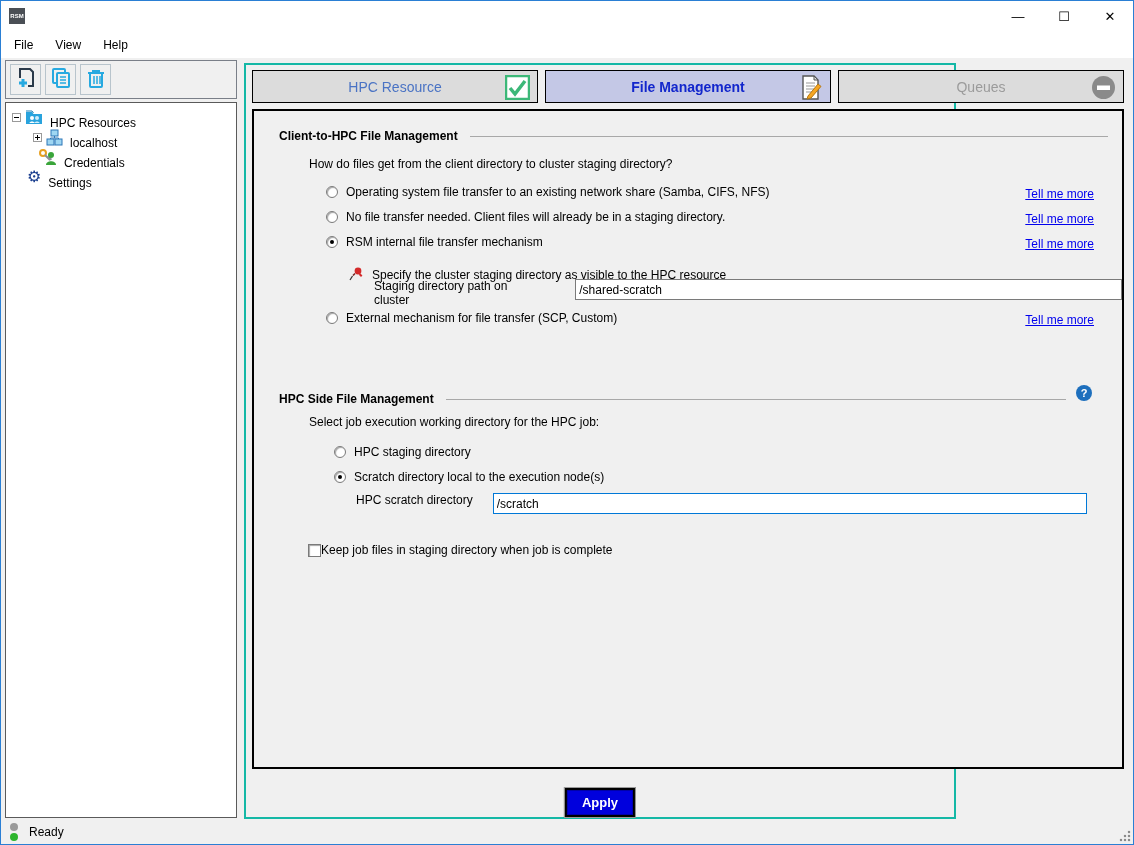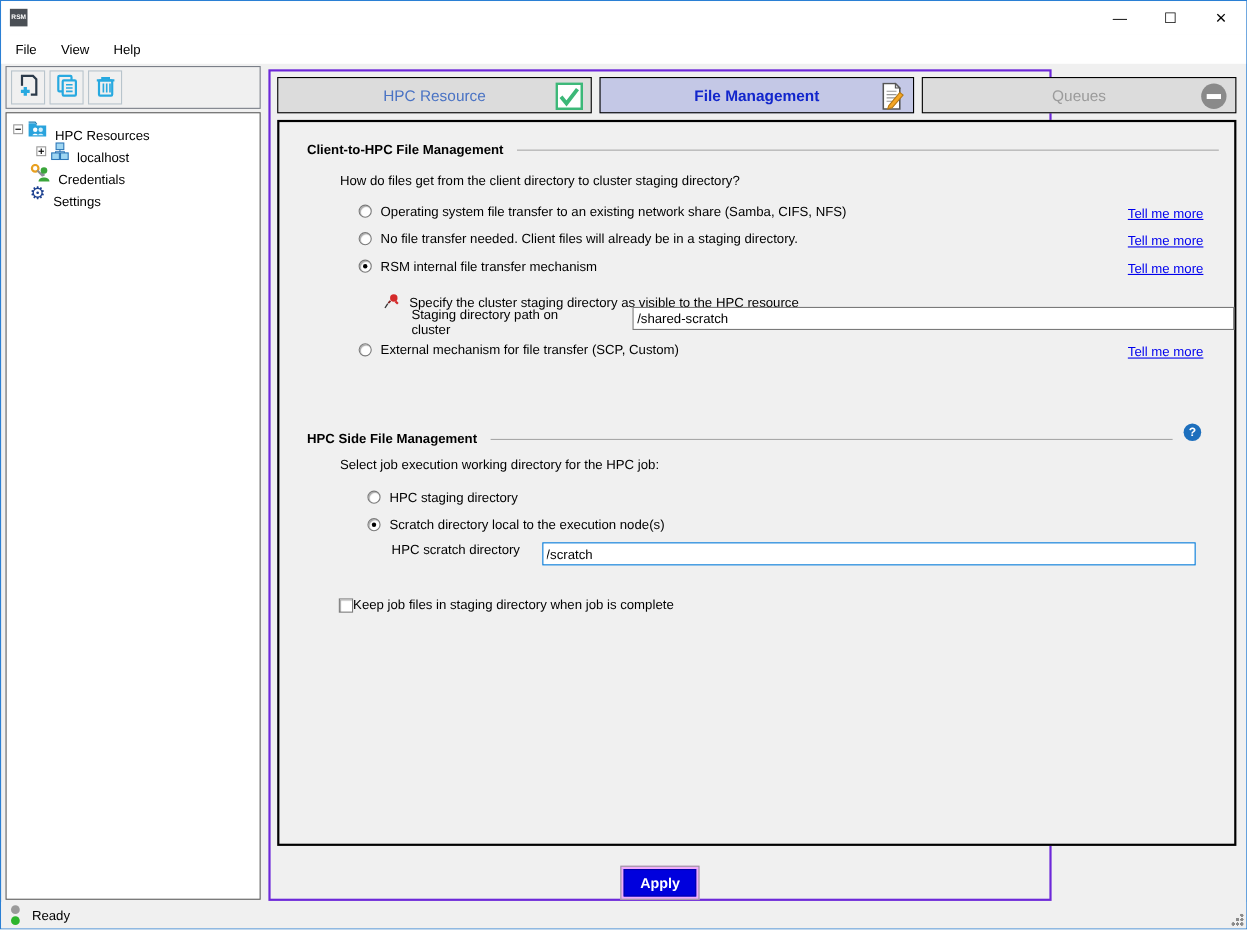--- a/index.html
+++ b/index.html
@@ -23,21 +23,21 @@
   .tool-btn { width:31px; height:31px; border:1px solid #b8c4cc; background:#f0f0f0; margin-right:4px; display:flex; align-items:center; justify-content:center; }
   .tree-box { position:absolute; left:4px; top:101px; width:232px; height:716px; border:1px solid #5a5a5a; background:#fff; padding-top:4px; }
   .tree-row { display:flex; align-items:center; height:20px; white-space:nowrap; }
   .tree-row .lbl { padding:1px 3px; font-size:12px;margin-top:12px; }
   .tree-row.sel .lbl { background:#e3eef9; }
   .expander { width:9px; height:9px; border:1px solid #9a9a9a; background:#fff; position:relative; flex:none; }
   .expander::before { content:""; position:absolute; left:1px; top:3px; width:5px; height:1px; background:#000; }
   .expander.plus::after { content:""; position:absolute; left:3px; top:1px; width:1px; height:5px; background:#000; }
   .tree-icon { margin:0 4px 0 4px; flex:none; display:flex; }
   
-  .right-panel { position:absolute; left:243px; top:62px; width:712px; height:756px; border:2px solid #6d28d9; background:#f0f0f0; }
+  .right-panel { position:absolute; left:243px; top:62px; width:712px; height:756px; border:2px solid #14b8a6; background:#f0f0f0; }
   .tabs { position:absolute; left:6px; top:5px; width:872px; display:flex; gap:7px; }
   .tab { flex:1; height:33px; border:1px solid #000; display:flex; align-items:center; justify-content:center; position:relative; font-size:14px; }
   .tab.done { background:#dcdcdc; color:#4a73c4; }
   .tab.active { background:#c4c8e6; color:#1226cc; font-weight:bold; }
   .tab.disabled { background:#dcdcdc; color:#9b9b9b; }
   .tab .tab-icon { position:absolute; right:7px; top:4px; }
   .content-box { position:absolute; left:6px; top:44px; width:872px; height:660px; border:2px solid #000; background:#f0f0f0; }
   .sec-header { position:absolute; display:flex; align-items:center; font-weight:bold; font-size:12px; }
   .sec-line { height:1px; background:#a8a8a8; margin-left:12px; }
   .q-text { position:absolute; font-size:12px; }
@@ -47,21 +47,21 @@
   .radio.on::after { content:""; position:absolute; left:3px; top:3px; width:4px; height:4px; border-radius:50%; background:#000; }
   .radio-row .r-lbl { margin-left:8px; font-size:12px; }
   .tell-link { position:absolute; right:28px; color:#0000ee; text-decoration:underline; font-size:12px; }
   .field-row { position:absolute; display:flex; align-items:flex-start; }
   .field-row label { font-size:12px; }
   .txt-input { height:21px; border:1px solid #7a7a7a; background:#fff; font-family:"Liberation Sans",sans-serif; font-size:12px; padding:0 3px; }
   .txt-input.focused { border:1px solid #0078d7; }
   .checkbox-row { position:absolute; display:flex; align-items:center; }
   .checkbox { width:13px; height:13px; background:#fff; border:1px solid #7a7a7a; box-shadow:inset 1px 1px 1px rgba(0,0,0,.35); flex:none; }
   .checkbox-row .c-lbl { font-size:12px; }
-  .apply-wrap { position:absolute; left:50%; transform:translateX(-50%); top:722px; border:1px solid #9a9a9a; background:#f0abfc; padding:2px; }
+  .apply-wrap { position:absolute; left:50%; transform:translateX(-50%); top:722px; border:1px solid #9a9a9a; background:#000000; padding:2px; }
   .apply-btn { background:#0000dd; color:#fff; font-weight:bold; font-size:13px; border:1px solid #0000aa;
                padding:4px 14px; font-family:"Liberation Sans",sans-serif; }
   .help-circ { position:absolute; width:16px; height:16px; border-radius:50%; background:#1d6fbd; color:#fff;
                font-size:11px; font-weight:bold; display:flex; align-items:center; justify-content:center; }
   
   .statusbar { position:absolute; left:0; bottom:0; width:100%; height:24px; background:#f0f0f0; display:flex; align-items:center; }
   .led { display:flex; flex-direction:column; margin-left:9px; gap:2px; }
   .led span { width:8px; height:8px; border-radius:50%; }
   .led .off { background:#9a9a9a; }
   .led .on { background:#2db52d; }
@@ -146,21 +146,21 @@
       <span class="tree-icon">
         <svg width="17" height="17" viewBox="0 0 17 17">
           <rect x="5" y="1" width="7" height="6" fill="#9fd6f2" stroke="#2c77b8"></rect>
           <rect x="1" y="10" width="7" height="6" fill="#9fd6f2" stroke="#2c77b8"></rect>
           <rect x="9" y="10" width="7" height="6" fill="#9fd6f2" stroke="#2c77b8"></rect>
           <path d="M8.5 7 v2 M4.5 10 v-1 h8 v1" fill="none" stroke="#2c77b8"></path>
         </svg>
       </span>
       <span class="lbl">localhost</span>
     </div>
-    <div class="tree-row" style="padding-left:17px;">
+    <div class="tree-row" style="padding-left:28px;">
       <span class="tree-icon">
         <svg width="19" height="17" viewBox="0 0 19 17">
           <circle cx="5" cy="4" r="3" fill="none" stroke="#e8a020" stroke-width="2"></circle>
           <path d="M7 6 l5 5 M10 9 l2 -1 M11.5 10.5 l2 -1" stroke="#8a8f96" stroke-width="2"></path>
           <circle cx="13" cy="6" r="3" fill="#3aa53a"></circle>
           <path d="M8 16 c0-5 10-5 10 0 z" fill="#3aa53a"></path>
         </svg>
       </span>
       <span class="lbl">Credentials</span>
     </div>

